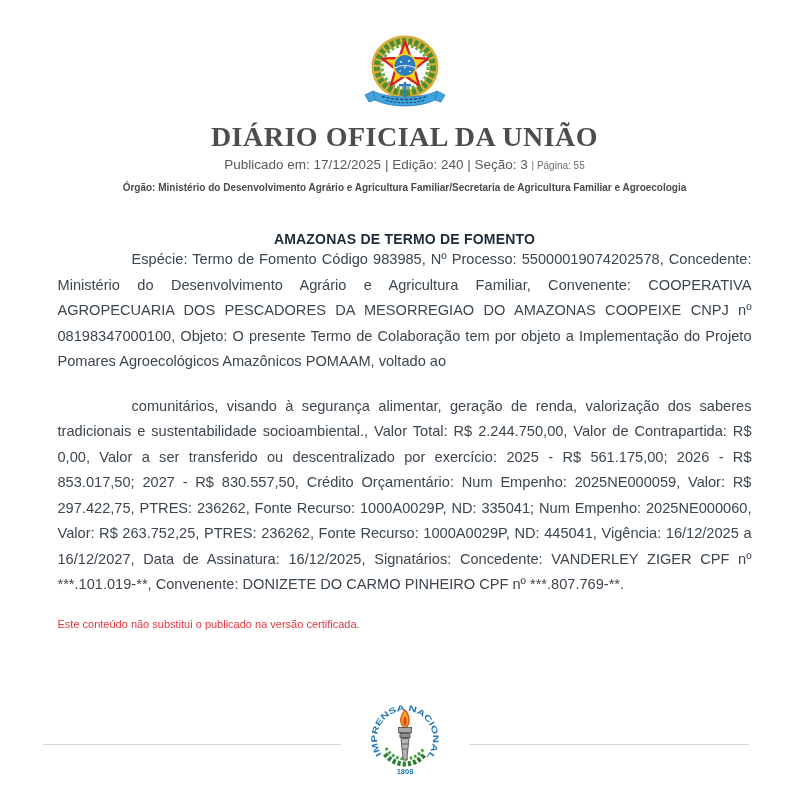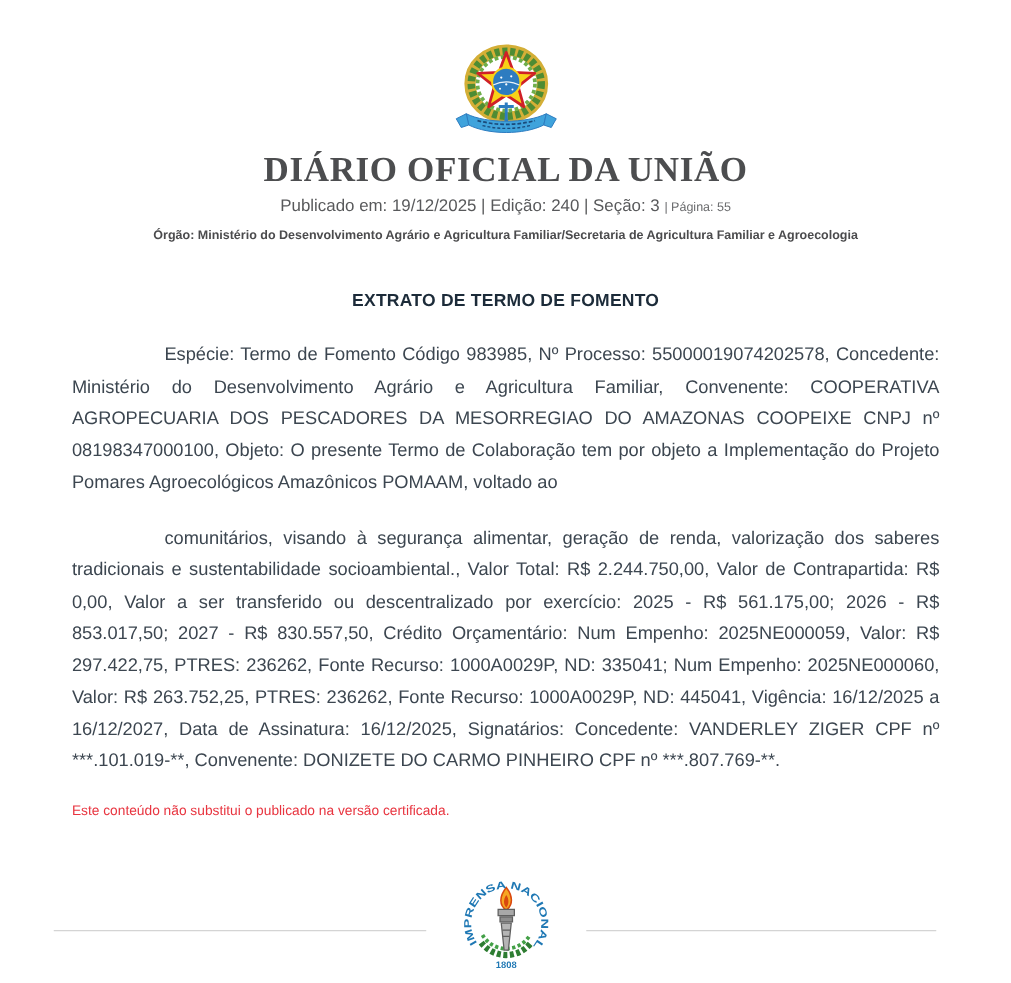--- a/index.html
+++ b/index.html
@@ -58,21 +58,20 @@
   }
   .doc-heading {
     margin-top: 36px;
     text-align: center;
     font-size: 14px;
     font-weight: 700;
     color: #1c2b39;
     letter-spacing: 0.2px;
   }
   .doc-body {
-    margin-top: 24px;
   }
   .doc-body p {
     font-size: 14.6px;
     line-height: 25.5px;
     color: #3c4650;
     text-align: justify;
     text-indent: 74px;
     margin-bottom: 19px;
   }
   .disclaimer {
@@ -141,29 +140,29 @@
         <path d="M14,57 L6,61 L10,68 L16,66 Z" fill="#3fa3dc" stroke="#2d7cc0" stroke-width="0.8"></path>
         <path d="M78,57 L86,61 L82,68 L76,66 Z" fill="#3fa3dc" stroke="#2d7cc0" stroke-width="0.8"></path>
         <path d="M23,62.5 Q46,68.5 69,62.5" stroke="#1a4a7a" stroke-width="1.4" stroke-dasharray="3 1.6" fill="none"></path>
         <path d="M27,66.5 Q46,71 65,66.5" stroke="#1a4a7a" stroke-width="1.1" stroke-dasharray="2.4 1.6" fill="none"></path>
       </svg>
     </div>
 
     <div class="dou-title">DIÁRIO OFICIAL DA UNIÃO</div>
 
     <div class="pub-meta">
-      <span>Publicado em: 19/12/2025 | Edição: 240 | Seção: 3</span>
+      <span>Publicado em: 17/12/2025 | Edição: 240 | Seção: 3</span>
       <span class="page-meta">| Página: 55</span>
     </div>
 
     <div class="organ-line">Órgão: Ministério do Desenvolvimento Agrário e Agricultura Familiar/Secretaria de Agricultura Familiar e Agroecologia</div>
   </div>
 
   <div class="doc">
-    <div class="doc-heading">EXTRATO DE TERMO DE FOMENTO</div>
+    <div class="doc-heading">AMAZONAS DE TERMO DE FOMENTO</div>
 
     <div class="doc-body">
       <p>Espécie: Termo de Fomento Código 983985, Nº Processo: 55000019074202578, Concedente: Ministério do Desenvolvimento Agrário e Agricultura Familiar, Convenente: COOPERATIVA AGROPECUARIA DOS PESCADORES DA MESORREGIAO DO AMAZONAS COOPEIXE CNPJ nº 08198347000100, Objeto: O presente Termo de Colaboração tem por objeto a Implementação do Projeto Pomares Agroecológicos Amazônicos POMAAM, voltado ao</p>
       <p>comunitários, visando à segurança alimentar, geração de renda, valorização dos saberes tradicionais e sustentabilidade socioambiental., Valor Total: R$ 2.244.750,00, Valor de Contrapartida: R$ 0,00, Valor a ser transferido ou descentralizado por exercício: 2025 - R$ 561.175,00; 2026 - R$ 853.017,50; 2027 - R$ 830.557,50, Crédito Orçamentário: Num Empenho: 2025NE000059, Valor: R$ 297.422,75, PTRES: 236262, Fonte Recurso: 1000A0029P, ND: 335041; Num Empenho: 2025NE000060, Valor: R$ 263.752,25, PTRES: 236262, Fonte Recurso: 1000A0029P, ND: 445041, Vigência: 16/12/2025 a 16/12/2027, Data de Assinatura: 16/12/2025, Signatários: Concedente: VANDERLEY ZIGER CPF nº ***.101.019-**, Convenente: DONIZETE DO CARMO PINHEIRO CPF nº ***.807.769-**.</p>
     </div>
 
     <div class="disclaimer">Este conteúdo não substitui o publicado na versão certificada.</div>
   </div>
 
   <div class="footer-rule"></div>

